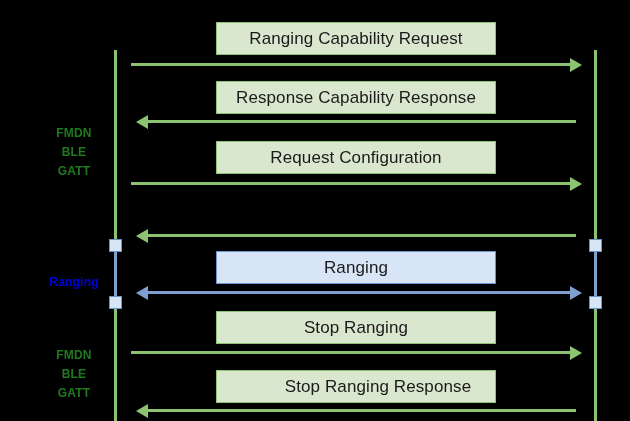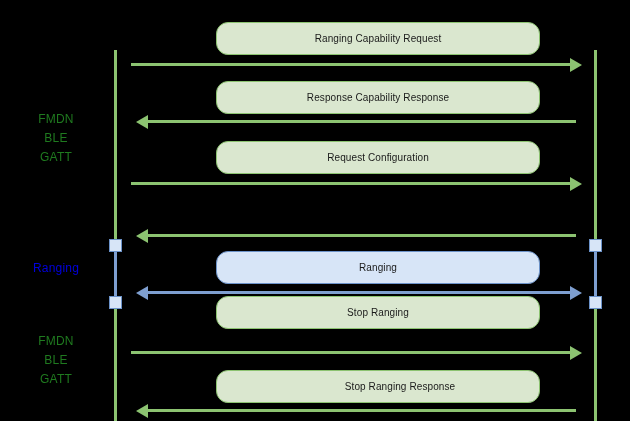--- a/index.html
+++ b/index.html
@@ -38,30 +38,29 @@
   .act-bar {
     position: absolute;
     width: 3px;
     background: #7e9fd0;
   }
 
   
   .msgbox {
     position: absolute;
     left: 216px;
-    width: 324px;
+    width: 280px;
     height: 33px;
     box-sizing: border-box;
     display: flex;
     align-items: center;
     justify-content: center;
-    font-size: 10px;
+    font-size: 17px;
     color: #1a1a1a;
     letter-spacing: 0.1px;
-    border-radius: 12px;
   }
   .msgbox.green {
     background: #dae7cf;
     border: 1px solid #8cc371;
   }
   .msgbox.blue {
     background: #d7e5f7;
     border: 1px solid #6b92c9;
   }
 
@@ -81,27 +80,28 @@
     border-bottom: 7px solid transparent;
   }
   .arrow-head.right.green { border-left: 12px solid #8cc371; }
   .arrow-head.left.green  { border-right: 12px solid #8cc371; }
   .arrow-head.right.blue  { border-left: 12px solid #7e9fd0; }
   .arrow-head.left.blue   { border-right: 12px solid #7e9fd0; }
 
   
   .phase-label {
     position: absolute;
-    left: 18px;
+    left: 36px;
     width: 76px;
     text-align: center;
     font-size: 12px;
-    font-weight: normal;
+    font-weight: bold;
     line-height: 19px;
     letter-spacing: 0.2px;
+    margin-top: 14px;
   }
   .phase-label.green { color: #1f7a1f; }
   .phase-label.blue  { color: #0000dd; }
   .phase-label span { display: block; }
 </style>
 </head>
 <body>
 
 <div id="diagram">
 
@@ -145,21 +145,21 @@
   <div class="arrow-head right green" style="left:570px; top:176.5px;"></div>
 
   <div class="arrow-line green" style="left:148px; top:234px; width:428px;"></div>
   <div class="arrow-head left green" style="left:136px; top:228.5px;"></div>
 
   <div class="msgbox blue" style="top:251px;">Ranging</div>
   <div class="arrow-line blue" style="left:148px; top:291px; width:428px;"></div>
   <div class="arrow-head left blue" style="left:136px; top:285.5px;"></div>
   <div class="arrow-head right blue" style="left:570px; top:285.5px;"></div>
 
-  <div class="msgbox green" style="top:296px;">Stop Ranging</div>
+  <div class="msgbox green" style="top:311px;">Stop Ranging</div>
   <div class="arrow-line green" style="left:131px; top:351px; width:445px;"></div>
   <div class="arrow-head right green" style="left:570px; top:345.5px;"></div>
 
   <div class="msgbox green" style="top:370px;padding-left:44px;">Stop Ranging Response</div>
   <div class="arrow-line green" style="left:148px; top:409px; width:428px;"></div>
   <div class="arrow-head left green" style="left:136px; top:403.5px;"></div>
 
 </div>
 
 </body></html>

